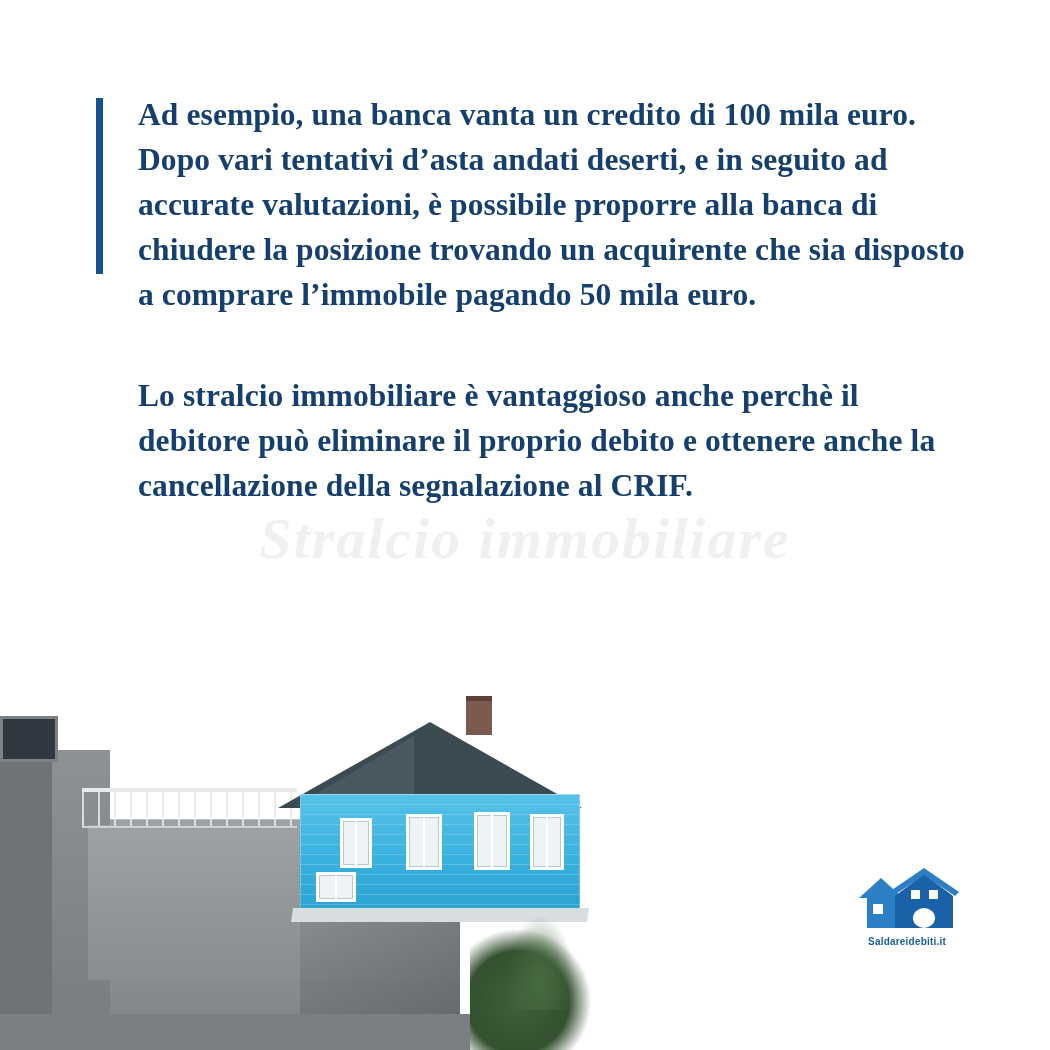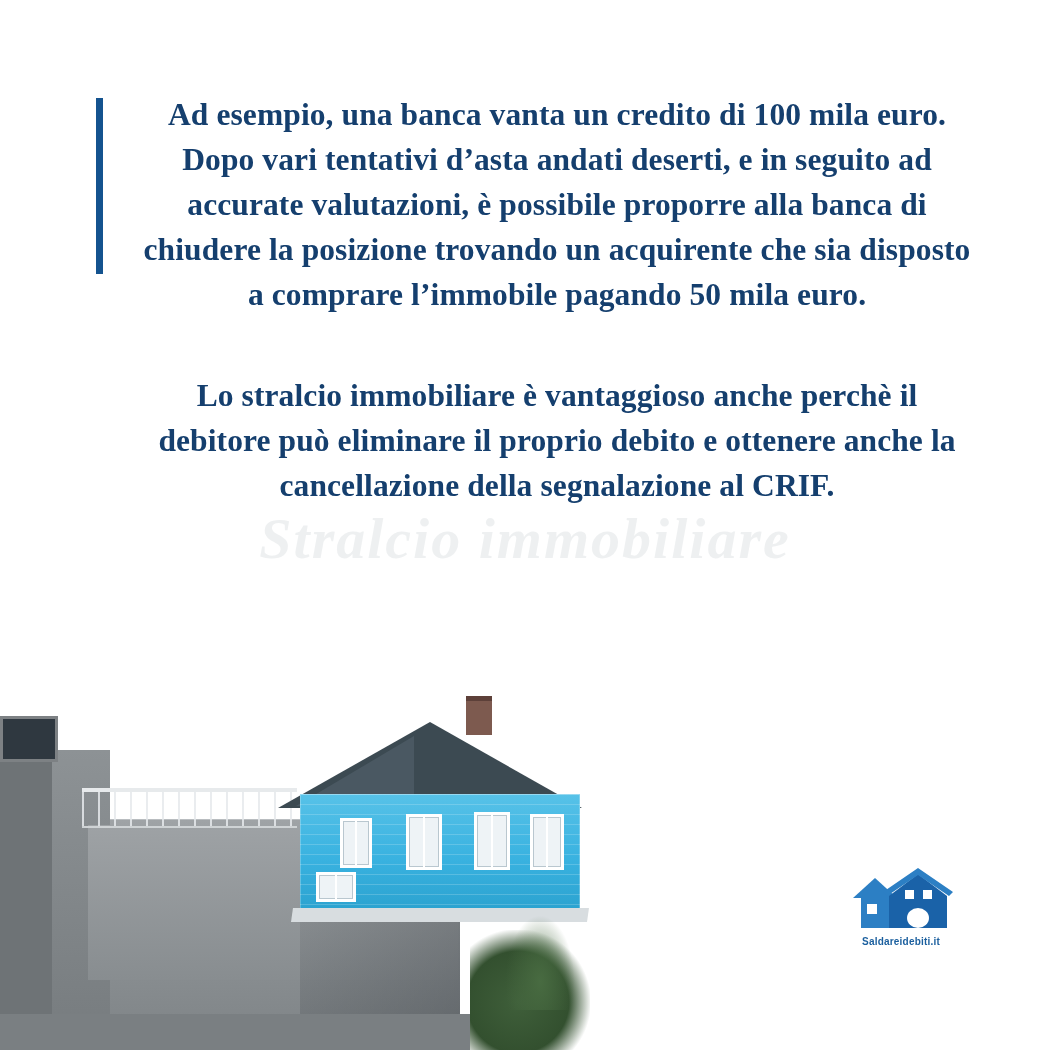--- a/index.html
+++ b/index.html
@@ -39,21 +39,20 @@
   }
   .para {
     font-family: "Liberation Serif", serif;
     font-weight: bold;
     font-size: 31.5px;
     line-height: 45px;
     color: #153f6e;
     letter-spacing: 0.1px;
     padding-left: 42px;
     text-shadow: 0 1px 0 rgba(255,255,255,0.5);
-    text-align: center;
   }
   .para + .para {
     margin-top: 56px;
   }
 
   
   .watermark {
     position: absolute;
     left: 0;
     top: 505px;
@@ -269,21 +268,21 @@
     left: 505px;
     bottom: 40px;
     width: 70px;
     height: 95px;
     background: radial-gradient(ellipse at 50% 70%, #486b41 0%, rgba(72,107,65,0) 70%);
   }
 
   
   .logo {
     position: absolute;
-    right: 84px;
+    right: 78px;
     bottom: 92px;
     width: 130px;
     height: 92px;
     z-index: 6;
     text-align: center;
   }
   .logo-mark {
     position: relative;
     width: 104px;
     height: 68px;

